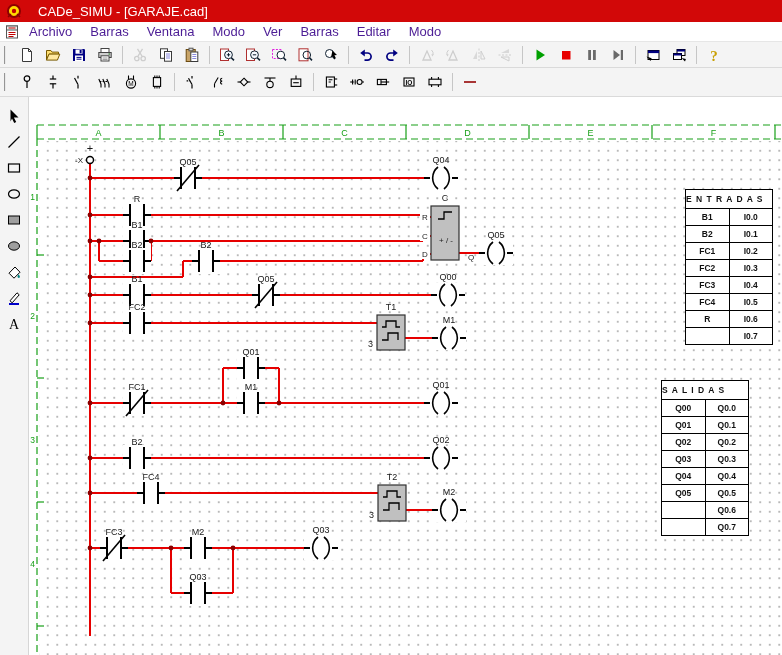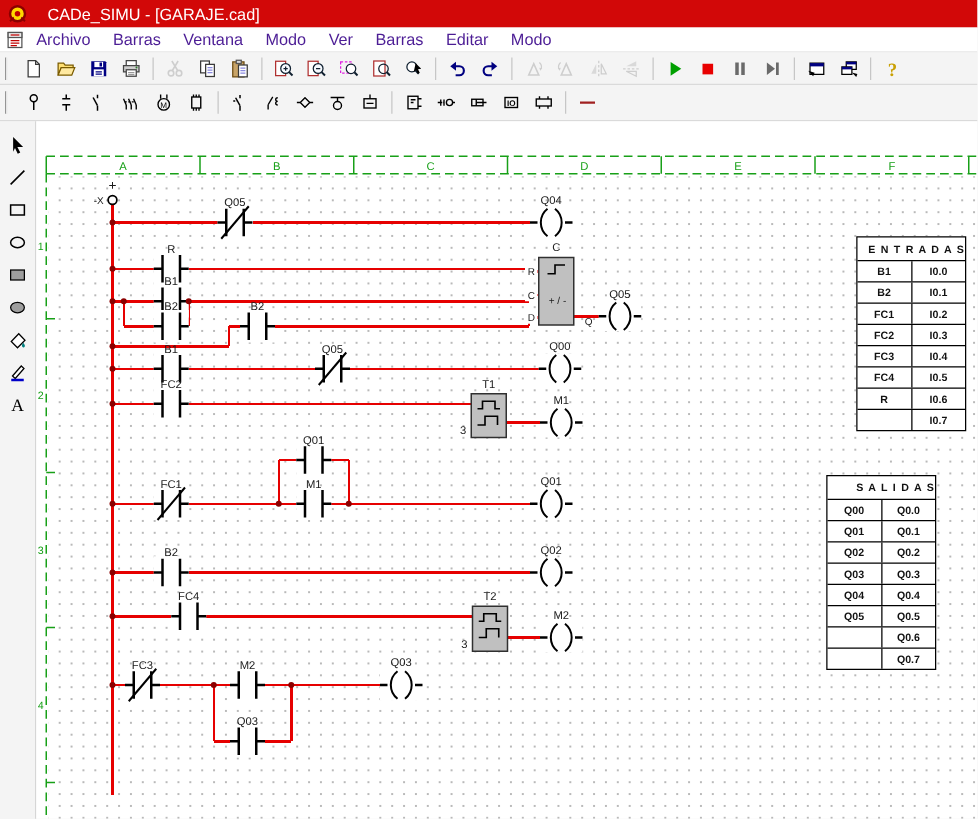--- a/index.html
+++ b/index.html
@@ -32,21 +32,21 @@
   .ptn{width:24px;height:22px;background:transparent;border:1px solid transparent;
        display:flex;align-items:center;justify-content:center;padding:0;}
   .canvas{position:relative;width:754px;height:561px;background:#fff;overflow:hidden;}
   .dots{position:absolute;left:10px;top:44px;right:0;bottom:0;
         background-image:radial-gradient(circle,#b9b9b9 0.8px,transparent 1px);
         background-size:9.5px 9.5px;background-position:4px 5px;}
   #diagram{position:absolute;left:0;top:0;}
   
   .io-table{position:absolute;width:86px;background:#fff;border:1px solid #000;
             font-size:8.5px;font-weight:bold;color:#111;}
-  .io-title{height:18px;line-height:18px;text-align:right;border-bottom:1px solid #000;
+  .io-title{height:18px;line-height:18px;text-align:left;border-bottom:1px solid #000;
             letter-spacing:1px;}
   .io-row{display:flex;height:16px;line-height:16px;border-bottom:1px solid #000;}
   .io-row:last-child{border-bottom:none;justify-content:center;}
   .io-cell{width:50%;text-align:center;overflow:hidden;}
   .io-cell.l{border-right:1px solid #000;}
   #entradas-table{left:656px;top:92px;}
   #salidas-table{left:632px;top:283px;}
 </style>
 </head>
 <body>

